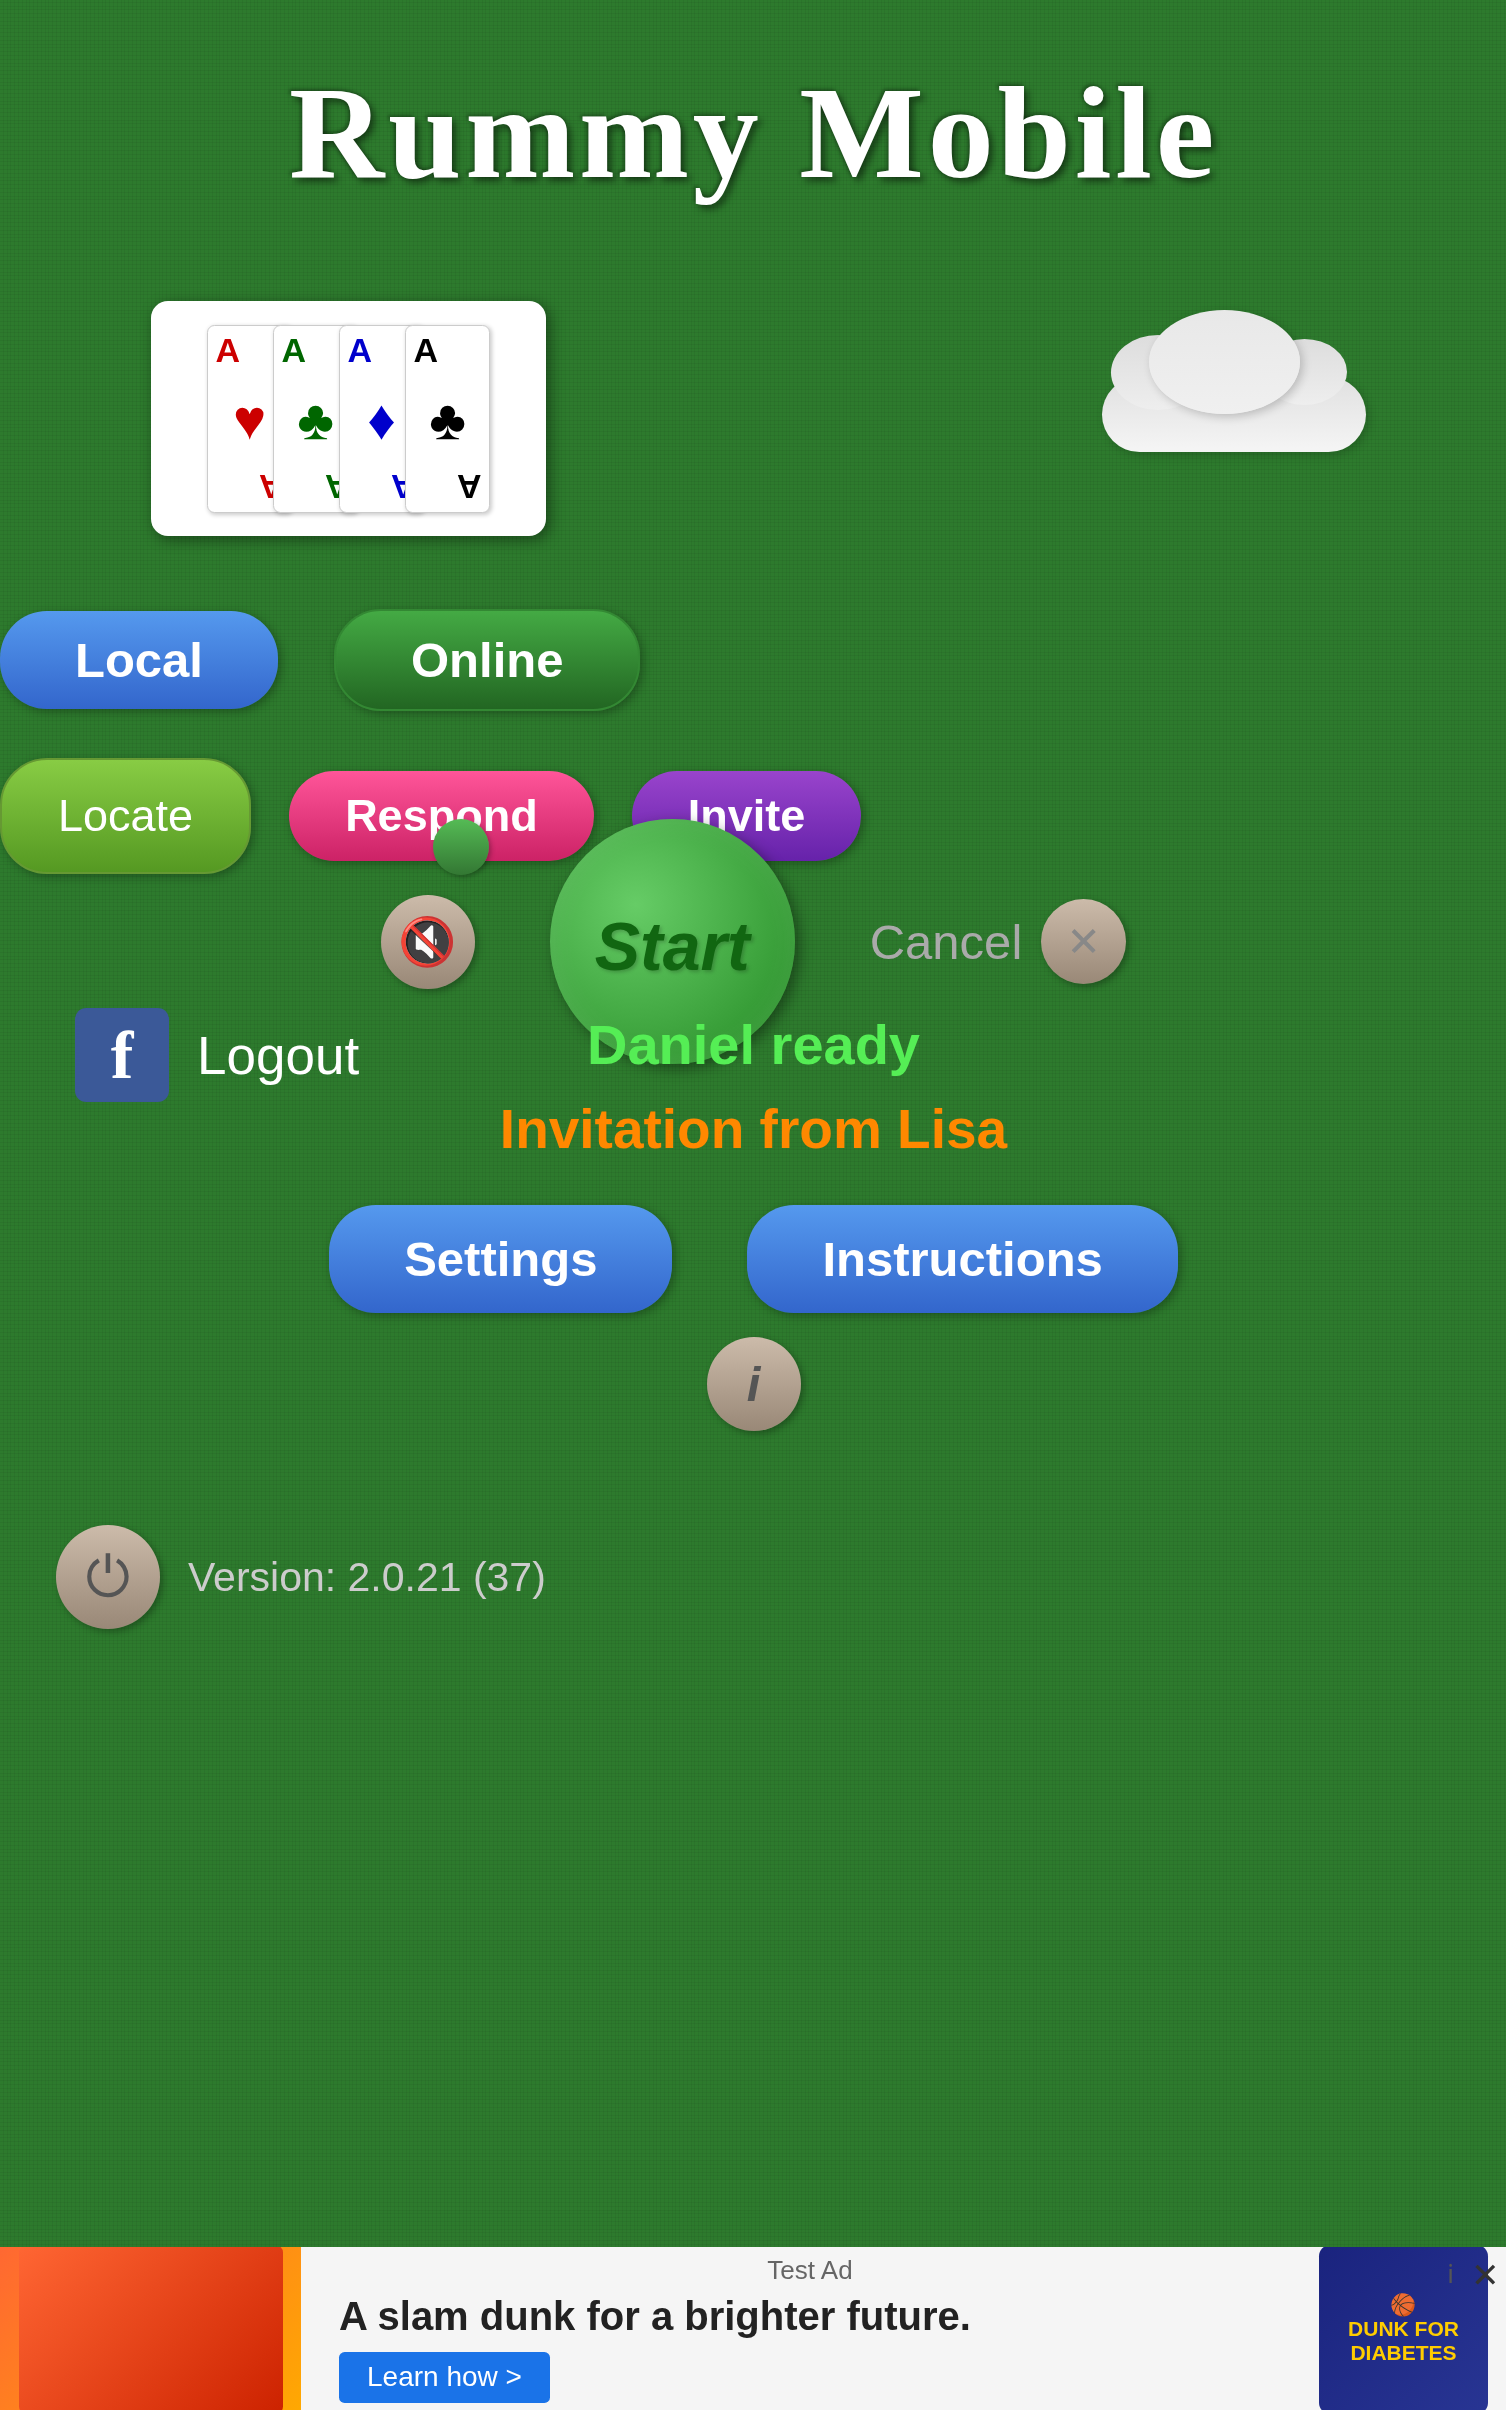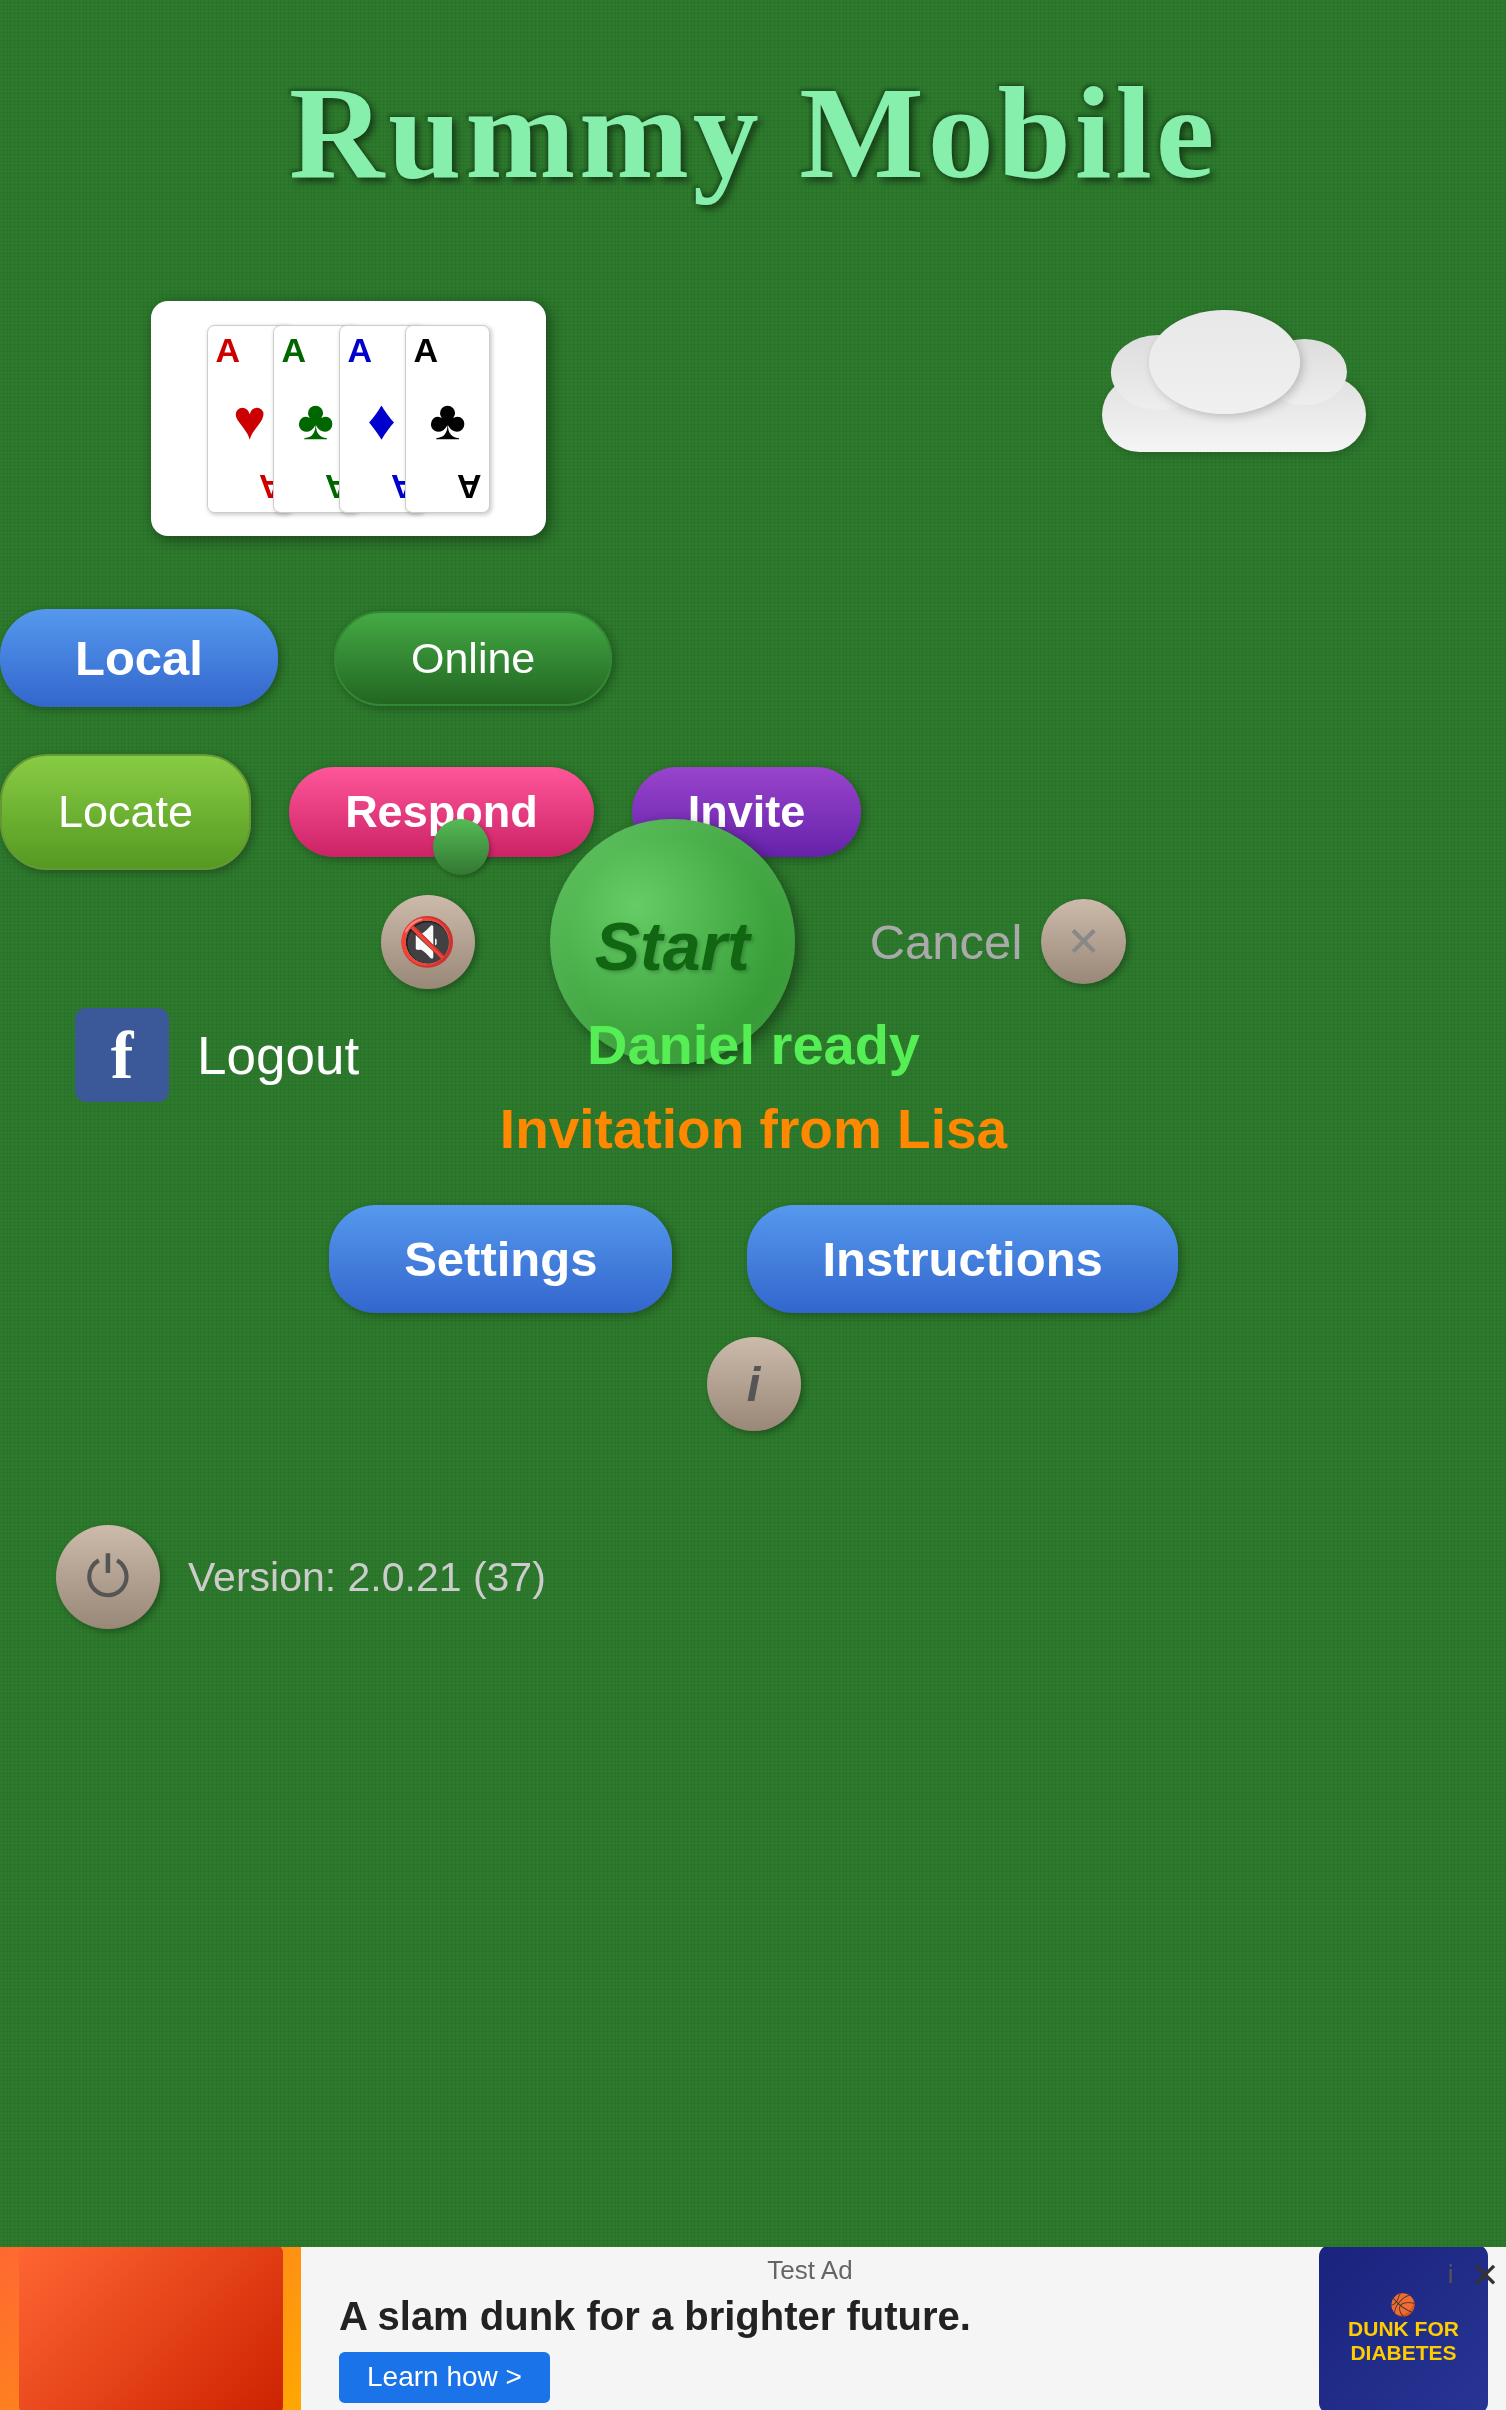--- a/index.html
+++ b/index.html
@@ -28,21 +28,21 @@
       overflow: hidden;
     }
 
     
     .title {
       text-align: center;
       padding-top: 56px;
       font-size: 132px;
       font-weight: 900;
       font-family: Georgia, 'Times New Roman', serif;
-      color: #86efac;
+      color: #ffffff;
       text-shadow: 3.8px 3.8px 7.5px rgba(0,0,0,0.5), -1.9px -1.9px 3.8px rgba(0,0,0,0.3);
       letter-spacing: 3.8px;
     }
 
     
     .cards-container {
       position: absolute;
       top: 301px;
       left: 151px;
       width: 395px;
@@ -197,22 +197,22 @@
       padding: 21px 75px;
       border-radius: 47px;
       border: none;
       cursor: pointer;
       box-shadow: 2.8px 2.8px 9.4px rgba(0,0,0,0.3);
     }
 
     .btn-online {
       background: linear-gradient(to bottom, #44aa44, #226622);
       color: white;
-      font-size: 43px;
-      font-weight: normal;
+      font-size: 49px;
+      font-weight: bold;
       padding: 21px 75px;
       border-radius: 47px;
       border: 2.8px solid #338833;
       cursor: pointer;
       box-shadow: 2.8px 2.8px 9.4px rgba(0,0,0,0.3);
     }
 
     .btn-locate {
       background: linear-gradient(to bottom, #88cc44, #559922);
       color: white;

